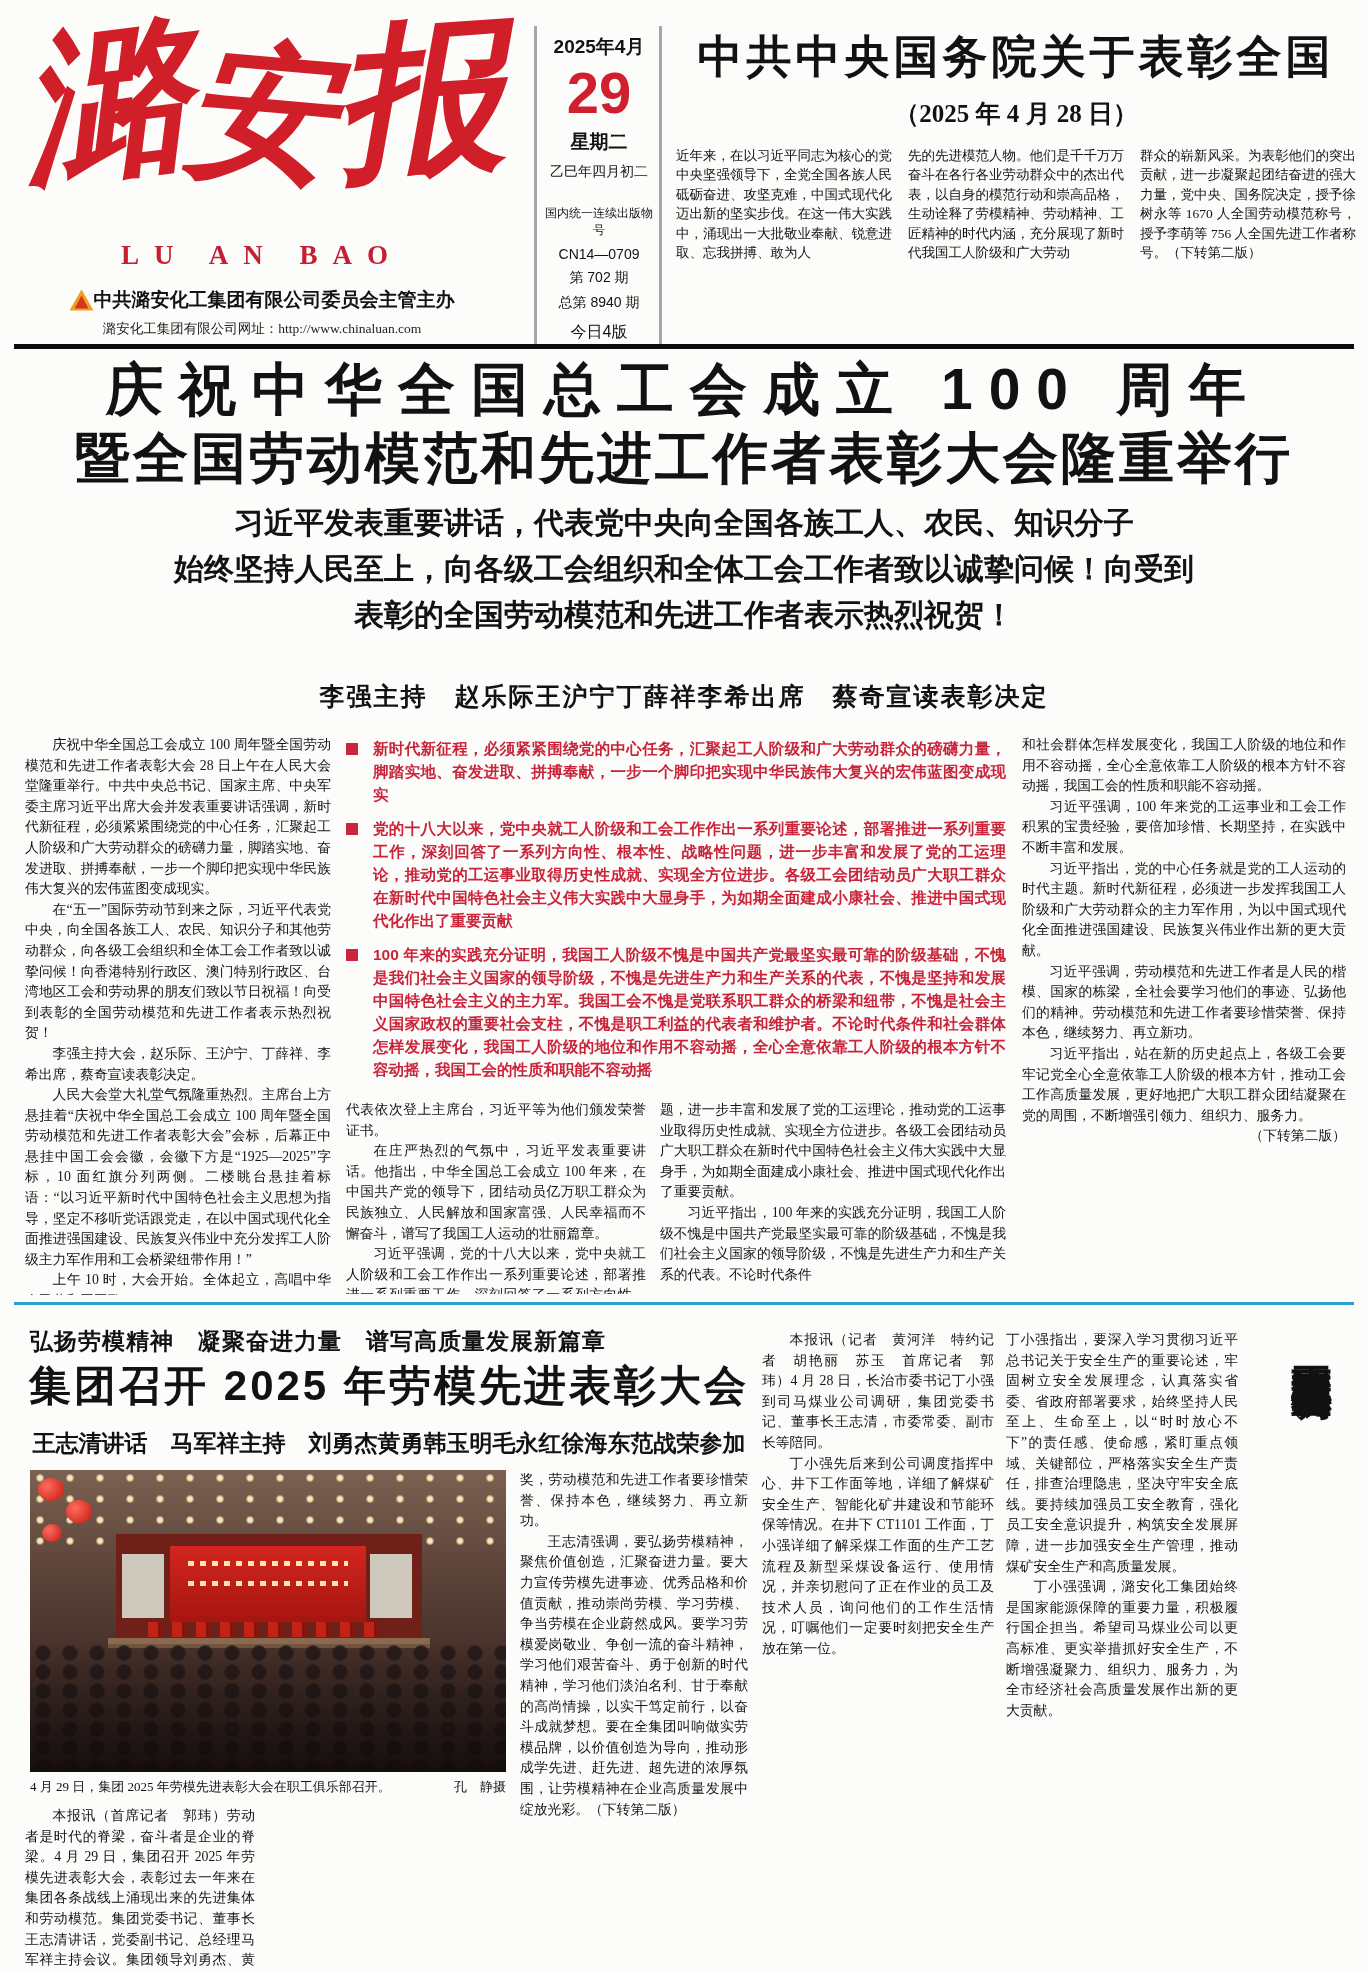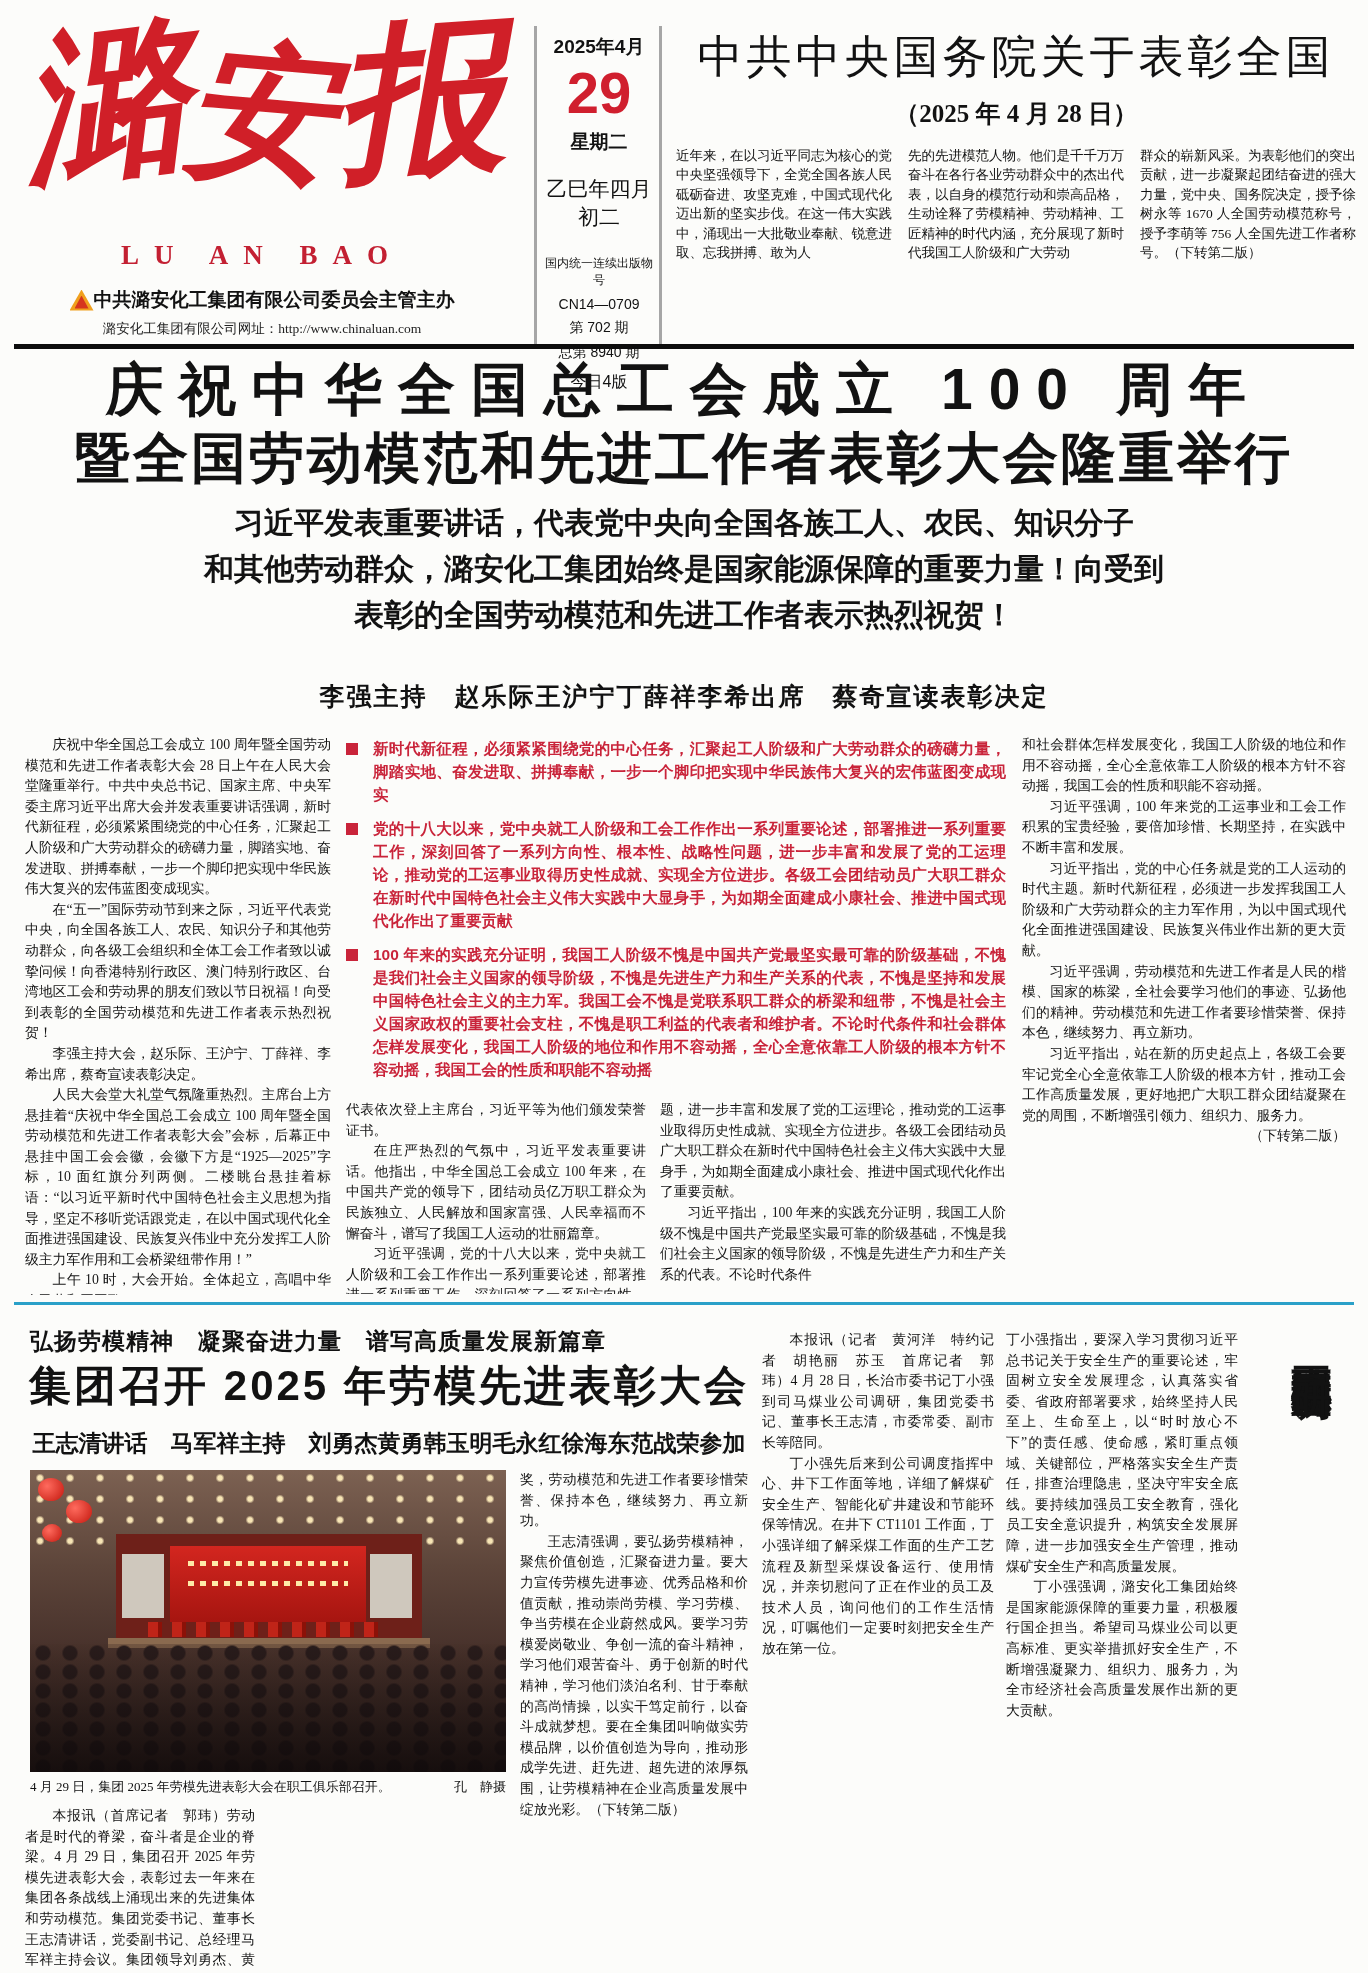--- a/index.html
+++ b/index.html
@@ -24,28 +24,28 @@
                     clip-path:polygon(50% 0,100% 100%,0 100%);background:#d6351f}
   .publisher{font-size:19px;font-weight:700}
   .website{margin-top:7px;font-size:13.5px;color:#222}
 
   
   .vline{width:3px;background:#a6a6a6}
   .datebox{left:542px;top:34px;width:114px;text-align:center}
   .db-month{font-size:19px;font-weight:700}
   .db-day{font-size:58px;font-weight:800;color:#d01f2e;line-height:1.15;font-family:"Liberation Sans","DejaVu Sans",sans-serif}
   .db-week{font-size:19px;font-weight:700;margin-top:2px}
-  .db-lunar{font-size:21px;margin-top:20px}
+  .db-lunar{font-size:14px;margin-top:8px}
   .db-issn-label{font-size:12px;margin-top:24px}
   .db-line{font-size:14px;margin-top:7px}
   .db-pages{font-size:16px;margin-top:10px}
 
   
   .decision{left:676px;top:28px;width:680px}
-  .dec-h{font-size:45px;font-weight:400;letter-spacing:4px;text-align:center;line-height:57px}
+  .dec-h{font-size:45px;font-weight:700;letter-spacing:4px;text-align:center;line-height:57px}
   .dec-date{text-align:center;font-size:25px;font-weight:700;margin-top:12px}
   .dec-cols{display:flex;gap:16px;margin-top:16px;height:120px;overflow:hidden}
   .dec-col{flex:1;font-size:13.5px;line-height:19.4px;text-align:justify}
 
   .rule-black{left:14px;top:344px;width:1340px;height:5px;background:#0d0d0d}
   .rule-blue{left:14px;top:1302px;width:1340px;height:3px;background:#2aa0c8}
 
   
   .main-h1{left:0;top:352px;width:1368px;text-align:center;font-size:57px;font-weight:900;letter-spacing:16px;white-space:nowrap}
   .main-h2{left:0;top:422px;width:1368px;text-align:center;font-size:55px;font-weight:900;letter-spacing:3px;white-space:nowrap}
@@ -148,21 +148,21 @@
       <div class="dec-col">群众的崭新风采。为表彰他们的突出贡献，进一步凝聚起团结奋进的强大力量，党中央、国务院决定，授予徐树永等 1670 人全国劳动模范称号，授予李萌等 756 人全国先进工作者称号。（下转第二版）</div>
     </div>
   </div>
 
   <div class="abs rule-black"></div>
 
   <div class="abs main-h1 hei">庆祝中华全国总工会成立 100 周年</div>
   <div class="abs main-h2 hei">暨全国劳动模范和先进工作者表彰大会隆重举行</div>
   <div class="abs deck hei">
       <div>习近平发表重要讲话，代表党中央向全国各族工人、农民、知识分子</div>
-      <div>和其他劳动群众，潞安化工集团始终是国家能源保障的重要力量！向受到</div>
+      <div>始终坚持人民至上，向各级工会组织和全体工会工作者致以诚挚问候！向受到</div>
       <div>表彰的全国劳动模范和先进工作者表示热烈祝贺！</div>
     </div>
   <div class="abs main-byline hei">李强主持　赵乐际王沪宁丁薛祥李希出席　蔡奇宣读表彰决定</div>
 
   <div class="abs bodycol m-col1">
       <p>庆祝中华全国总工会成立 100 周年暨全国劳动模范和先进工作者表彰大会 28 日上午在人民大会堂隆重举行。中共中央总书记、国家主席、中央军委主席习近平出席大会并发表重要讲话强调，新时代新征程，必须紧紧围绕党的中心任务，汇聚起工人阶级和广大劳动群众的磅礴力量，脚踏实地、奋发进取、拼搏奉献，一步一个脚印把实现中华民族伟大复兴的宏伟蓝图变成现实。</p>
       <p>在“五一”国际劳动节到来之际，习近平代表党中央，向全国各族工人、农民、知识分子和其他劳动群众，向各级工会组织和全体工会工作者致以诚挚问候！向香港特别行政区、澳门特别行政区、台湾地区工会和劳动界的朋友们致以节日祝福！向受到表彰的全国劳动模范和先进工作者表示热烈祝贺！</p>
       <p>李强主持大会，赵乐际、王沪宁、丁薛祥、李希出席，蔡奇宣读表彰决定。</p>
       <p>人民大会堂大礼堂气氛隆重热烈。主席台上方悬挂着“庆祝中华全国总工会成立 100 周年暨全国劳动模范和先进工作者表彰大会”会标，后幕正中悬挂中国工会会徽，会徽下方是“1925—2025”字标，10 面红旗分列两侧。二楼眺台悬挂着标语：“以习近平新时代中国特色社会主义思想为指导，坚定不移听党话跟党走，在以中国式现代化全面推进强国建设、民族复兴伟业中充分发挥工人阶级主力军作用和工会桥梁纽带作用！”</p>
       <p>上午 10 时，大会开始。全体起立，高唱中华人民共和国国歌。</p>

